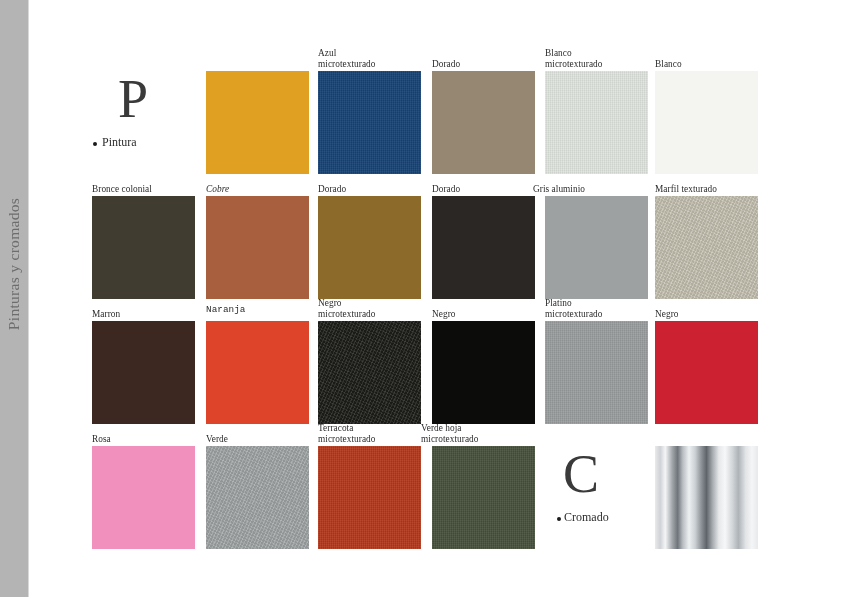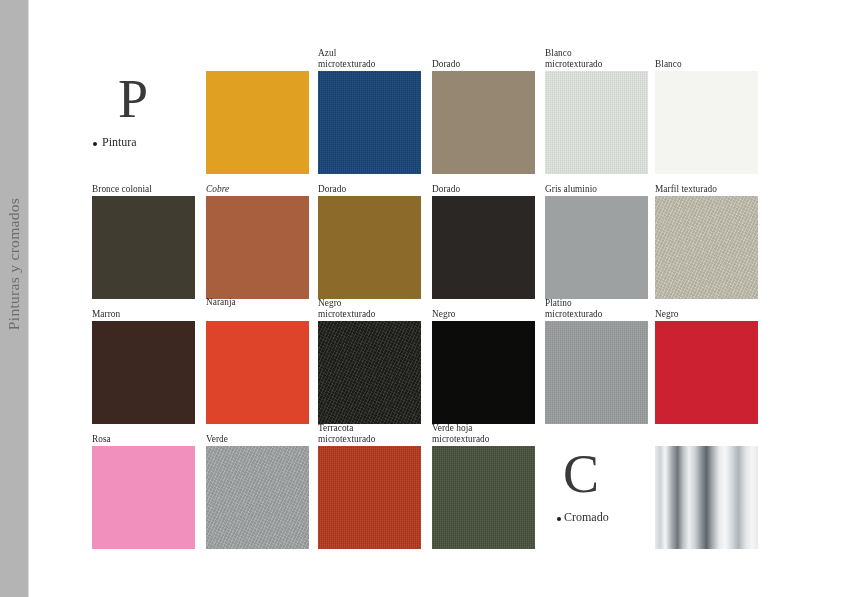--- a/index.html
+++ b/index.html
@@ -140,46 +140,46 @@
       <div class="cell-label" style="left: 626px; top: 18px; width: 118px;">Blanco</div>
       <div class="swatch" style="background: rgb(244, 244, 241); left: 626px; top: 30px;"></div>
       <div class="cell-label" style="left: 63px; top: 143px; width: 118px;">Bronce colonial</div>
       <div class="swatch" style="background: rgb(65, 60, 48); left: 63px; top: 155px;"></div>
       <div class="cell-label" style="left: 177px; top: 143px; width: 118px; font-style: italic;">Cobre</div>
       <div class="swatch" style="background: rgb(168, 95, 61); left: 177px; top: 155px;"></div>
       <div class="cell-label" style="left: 289px; top: 143px; width: 118px;">Dorado</div>
       <div class="swatch" style="background: rgb(140, 106, 41); left: 289px; top: 155px;"></div>
       <div class="cell-label" style="left: 403px; top: 143px; width: 118px;">Dorado</div>
       <div class="swatch" style="background: rgb(42, 39, 36); left: 403px; top: 155px;"></div>
-      <div class="cell-label" style="left: 516px; top: 143px; width: 118px;">Gris aluminio</div>
+      <div class="cell-label" style="left: 504px; top: 143px; width: 118px;">Gris aluminio</div>
       <div class="swatch" style="background: rgb(157, 161, 162); left: 516px; top: 155px;"></div>
       <div class="cell-label" style="left: 626px; top: 143px; width: 118px;">Marfil texturado</div>
       <div class="swatch tex-coarse" style="background: rgb(201, 197, 181); left: 626px; top: 155px;"></div>
       <div class="cell-label" style="left: 63px; top: 268px; width: 118px;">Marron</div>
       <div class="swatch" style="background: rgb(60, 40, 32); left: 63px; top: 280px;"></div>
-      <div class="cell-label" style="left: 177px; top: 256px; width: 118px;">Naranja</div>
+      <div class="cell-label" style="left: 177px; top: 264px; width: 118px; font-family: Liberation Mono, monospace;">Naranja</div>
       <div class="swatch" style="background: rgb(221, 68, 41); left: 177px; top: 280px;"></div>
       <div class="cell-label" style="left: 289px; top: 257px; width: 118px;">Negro
 microtexturado</div>
       <div class="swatch tex-coarse" style="background: rgb(30, 30, 26); left: 289px; top: 280px;"></div>
       <div class="cell-label" style="left: 403px; top: 268px; width: 118px;">Negro</div>
       <div class="swatch" style="background: rgb(12, 12, 10); left: 403px; top: 280px;"></div>
       <div class="cell-label" style="left: 516px; top: 257px; width: 118px;">Platino
 microtexturado</div>
       <div class="swatch tex" style="background: rgb(154, 157, 158); left: 516px; top: 280px;"></div>
       <div class="cell-label" style="left: 626px; top: 268px; width: 118px;">Negro</div>
       <div class="swatch" style="background: rgb(204, 33, 49); left: 626px; top: 280px;"></div>
       <div class="cell-label" style="left: 63px; top: 393px; width: 118px;">Rosa</div>
       <div class="swatch" style="background: rgb(241, 144, 188); left: 63px; top: 405px;"></div>
       <div class="cell-label" style="left: 177px; top: 393px; width: 118px;">Verde</div>
       <div class="swatch tex-coarse" style="background: rgb(165, 169, 170); left: 177px; top: 405px;"></div>
       <div class="cell-label" style="left: 289px; top: 382px; width: 118px;">Terracota
 microtexturado</div>
       <div class="swatch tex" style="background: rgb(178, 56, 28); left: 289px; top: 405px;"></div>
-      <div class="cell-label" style="left: 403px; top: 382px; width: 118px;">Verde hoja
+      <div class="cell-label" style="left: 392px; top: 382px; width: 118px;">Verde hoja
 microtexturado</div>
       <div class="swatch tex" style="background: rgb(70, 81, 60); left: 403px; top: 405px;"></div>
       <div class="swatch chrome" style="left: 626px; top: 405px;"></div>
       <div class="group-letter" style="left: 89px; top: 31px;">P</div>
       <div class="group-bullet" style="left: 64px; top: 101px;"></div>
       <div class="group-name" style="left: 73px; top: 94px;">Pintura</div>
       <div class="group-letter" style="left: 534px; top: 406px;">C</div>
       <div class="group-bullet" style="left: 528px; top: 476px;"></div>
       <div class="group-name" style="left: 535px; top: 469px;">Cromado</div>
     </div>

